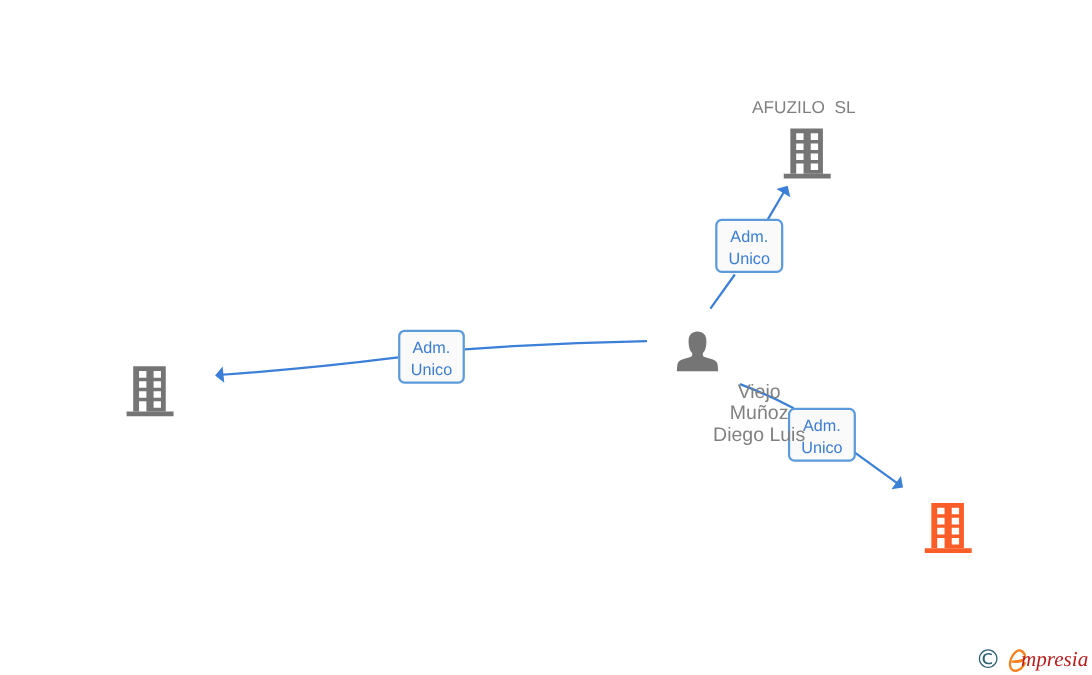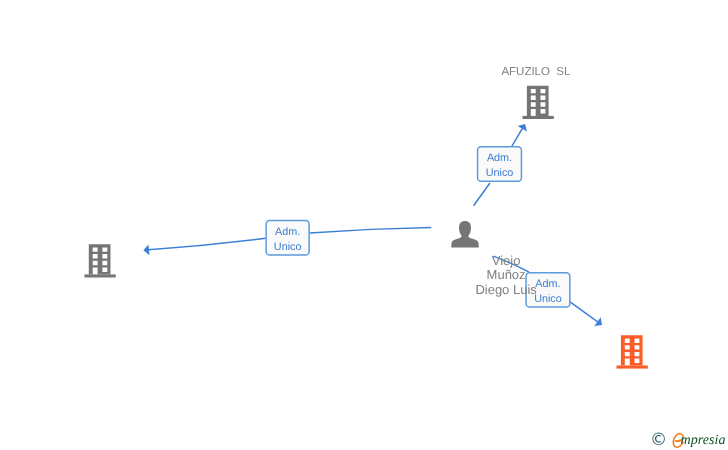--- a/index.html
+++ b/index.html
@@ -16,21 +16,21 @@
   .nodelabel.big{font-size:13px;}
   .edgelabel{position:absolute;box-sizing:border-box;
              color:#3b7dd1;font-size:10.8px;line-height:15.3px;
              text-align:center;white-space:pre;padding-top:5px;}
   .wm{position:absolute;}
   .wm-c{position:absolute;left:2.1px;top:8.2px;
         font-size:17.2px;line-height:13px;color:#2d6070;
         font-family:"DejaVu Sans",sans-serif;}
   .wm-e{position:absolute;left:23.2px;top:4.6px;}
   .wm-r{position:absolute;left:32.6px;top:8.5px;font-size:14.1px;line-height:11px;
-        color:#14532d;font-family:"Liberation Serif",serif;font-style:italic;}
+        color:#b91c1c;font-family:"Liberation Serif",serif;font-style:italic;}
 </style>
 </head>
 <body>
 
 <div id="stage">
 
   <svg class="layer" viewBox="0 0 728 450" xmlns="http://www.w3.org/2000/svg">
     <g fill="none" stroke="#3c7fd6" stroke-width="1.5" stroke-linecap="butt">
       <path d="M265.5,238.3 Q205,245.9 145.5,250.0"></path>
       <path d="M431.3,227.4 Q370.5,228.4 309.8,232.9"></path>

